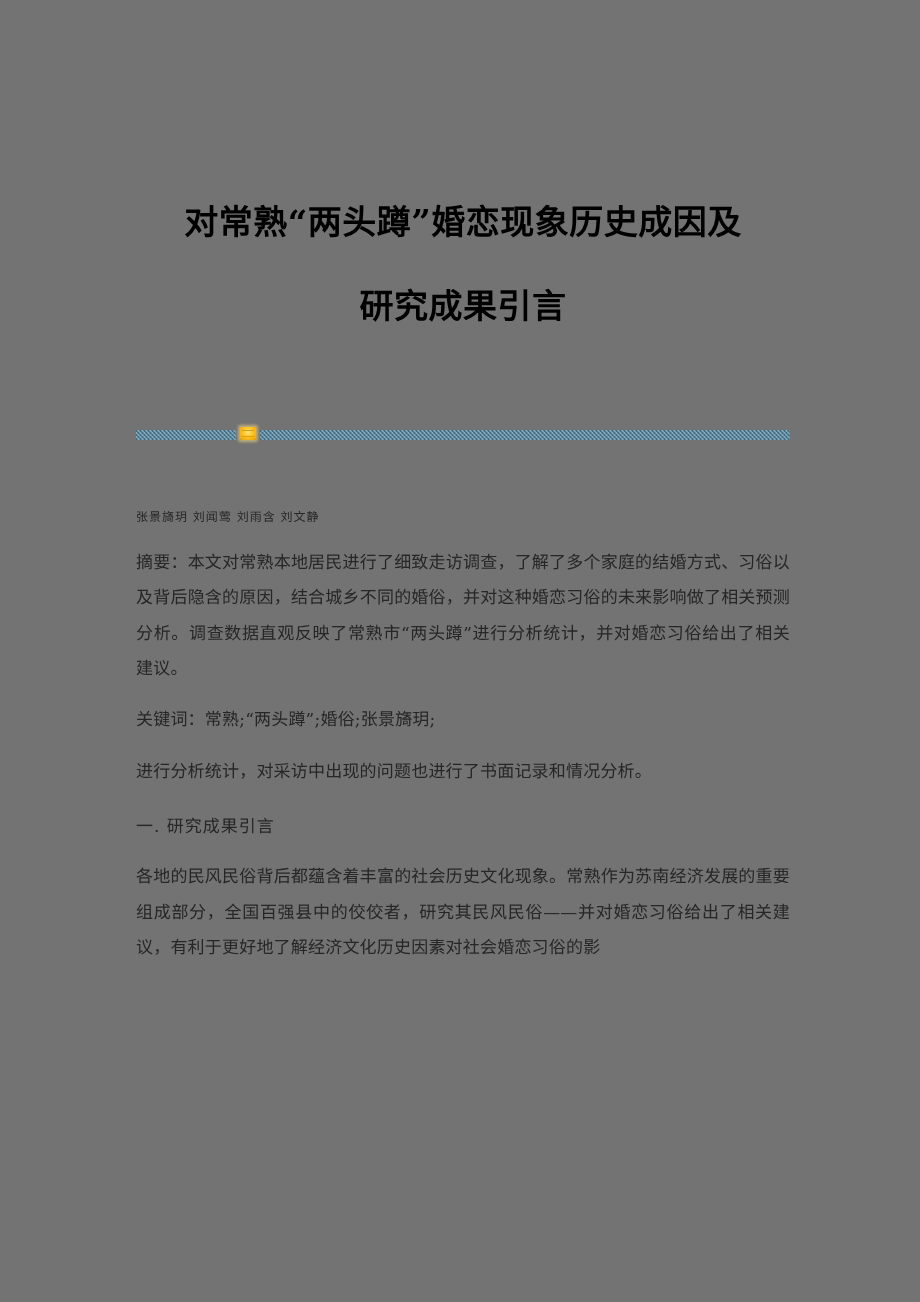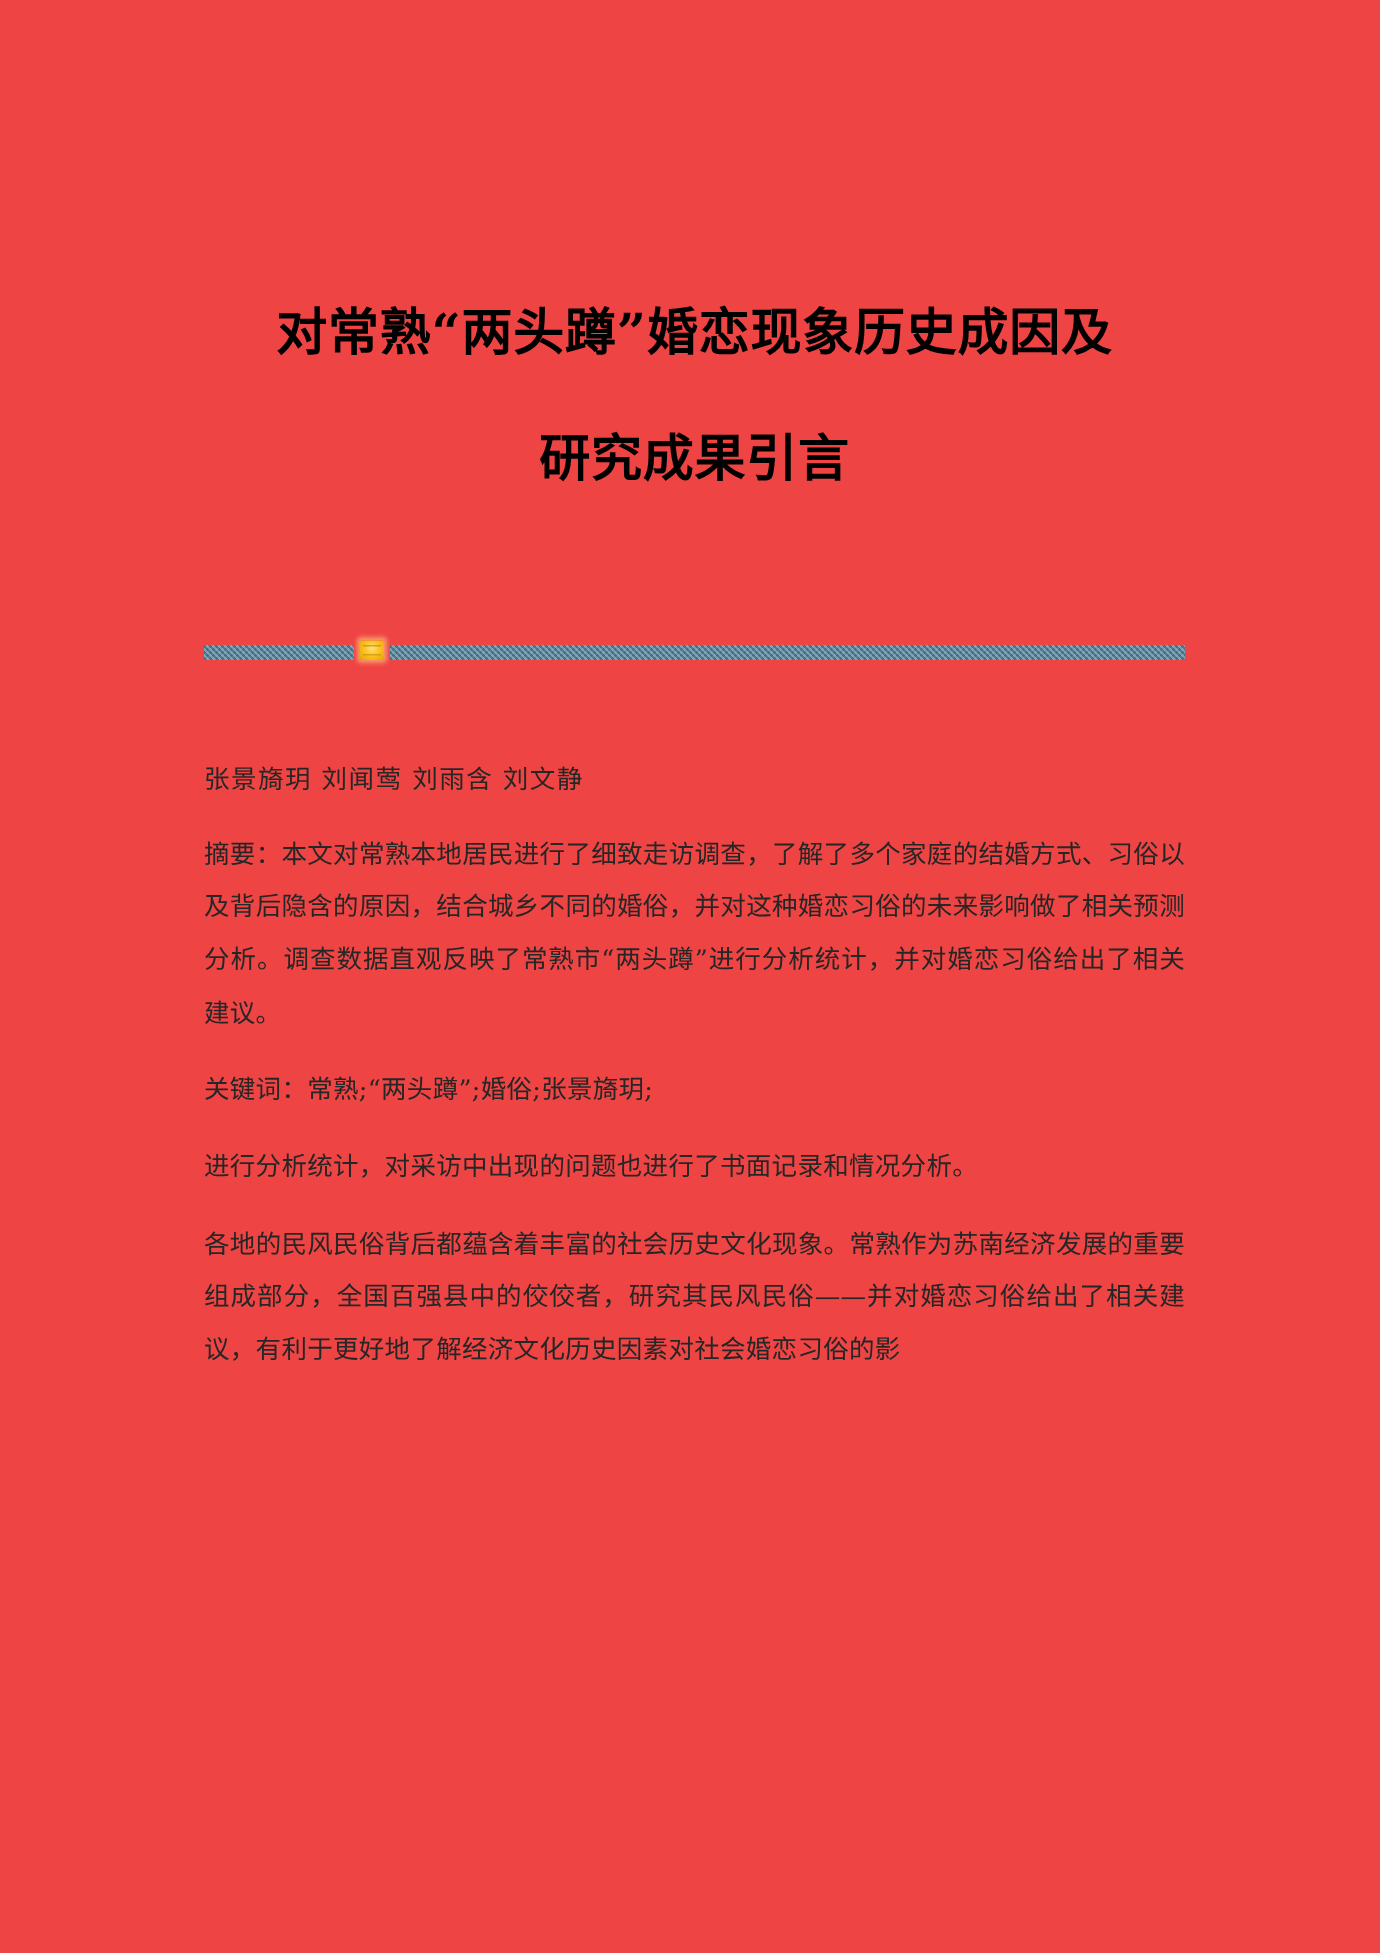--- a/index.html
+++ b/index.html
@@ -9,21 +9,21 @@
     background: #ffffff;
   }
   body {
     font-family: "DejaVu Serif", "Liberation Serif", serif;
     color: #1a1a1a;
   }
   .page {
     position: relative;
     width: 920px;
     height: 1302px;
-    background: #ef4444;
+    background: #737373;
     overflow: hidden;
     box-sizing: border-box;
   }
   .content {
     position: absolute;
     left: 136px;
     top: 0;
     width: 654px;
   }
 
@@ -89,21 +89,21 @@
     position: absolute;
     left: 2px; right: 2px; bottom: 3px;
     height: 1px;
     background: rgba(180, 120, 0, 0.45);
   }
 
   
   .byline {
     margin: 0;
     padding-top: 64px;
-    font-size: 17px;
+    font-size: 12px;
     line-height: 1.5;
     color: #262626;
     letter-spacing: 1px;
   }
   p.para {
     margin: 0;
     padding-top: 19px;
     font-size: 17px;
     line-height: 2.08;
     color: #262626;
@@ -140,17 +140,18 @@
     </div>
 
     <div class="byline">张景旖玥 刘闻莺 刘雨含 刘文静</div>
 
     <p class="para">摘要：本文对常熟本地居民进行了细致走访调查，了解了多个家庭的结婚方式、习俗以及背后隐含的原因，结合城乡不同的婚俗，并对这种婚恋习俗的未来影响做了相关预测分析。调查数据直观反映了常熟市“两头蹲”进行分析统计，并对婚恋习俗给出了相关建议。</p>
 
     <p class="para tight">关键词：常熟;“两头蹲”;婚俗;张景旖玥;</p>
 
     <p class="para tight">进行分析统计，对采访中出现的问题也进行了书面记录和情况分析。</p>
 
+    <h2 class="section-head">一. 研究成果引言</h2>
 
     <p class="para tight">各地的民风民俗背后都蕴含着丰富的社会历史文化现象。常熟作为苏南经济发展的重要组成部分，全国百强县中的佼佼者，研究其民风民俗——并对婚恋习俗给出了相关建议，有利于更好地了解经济文化历史因素对社会婚恋习俗的影</p>
 
   </div>
 </div>
 
 </body></html>

